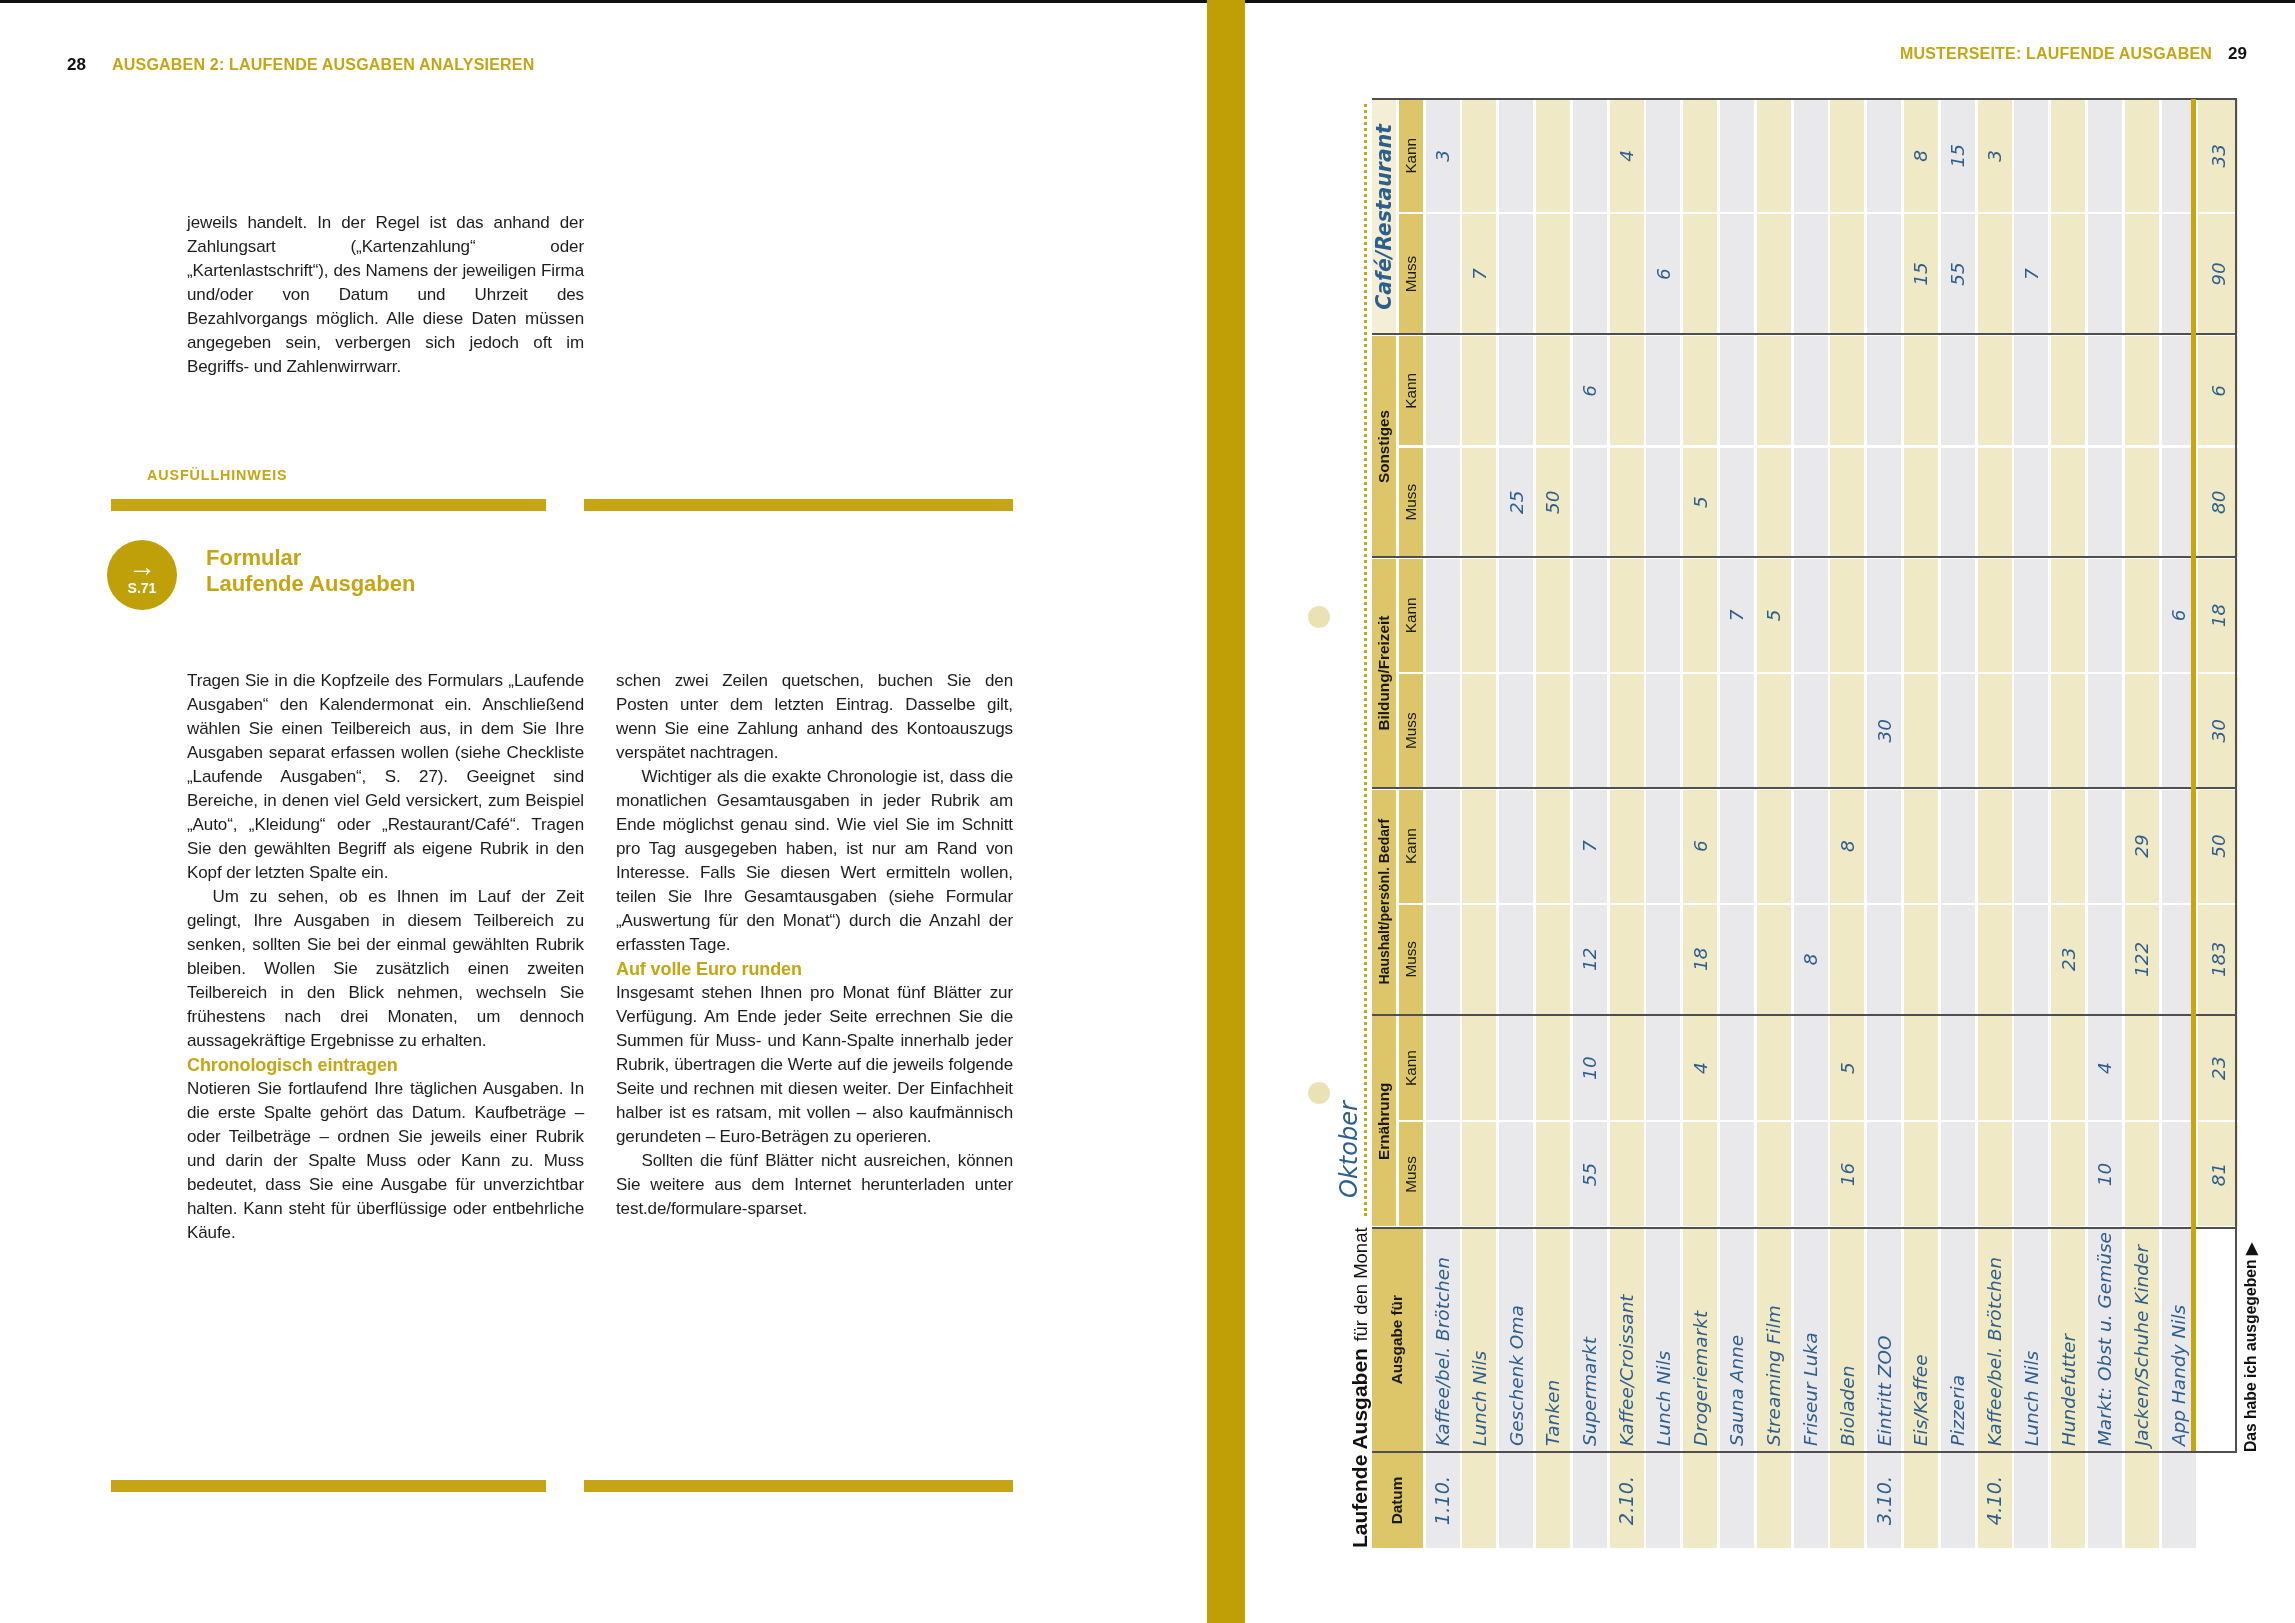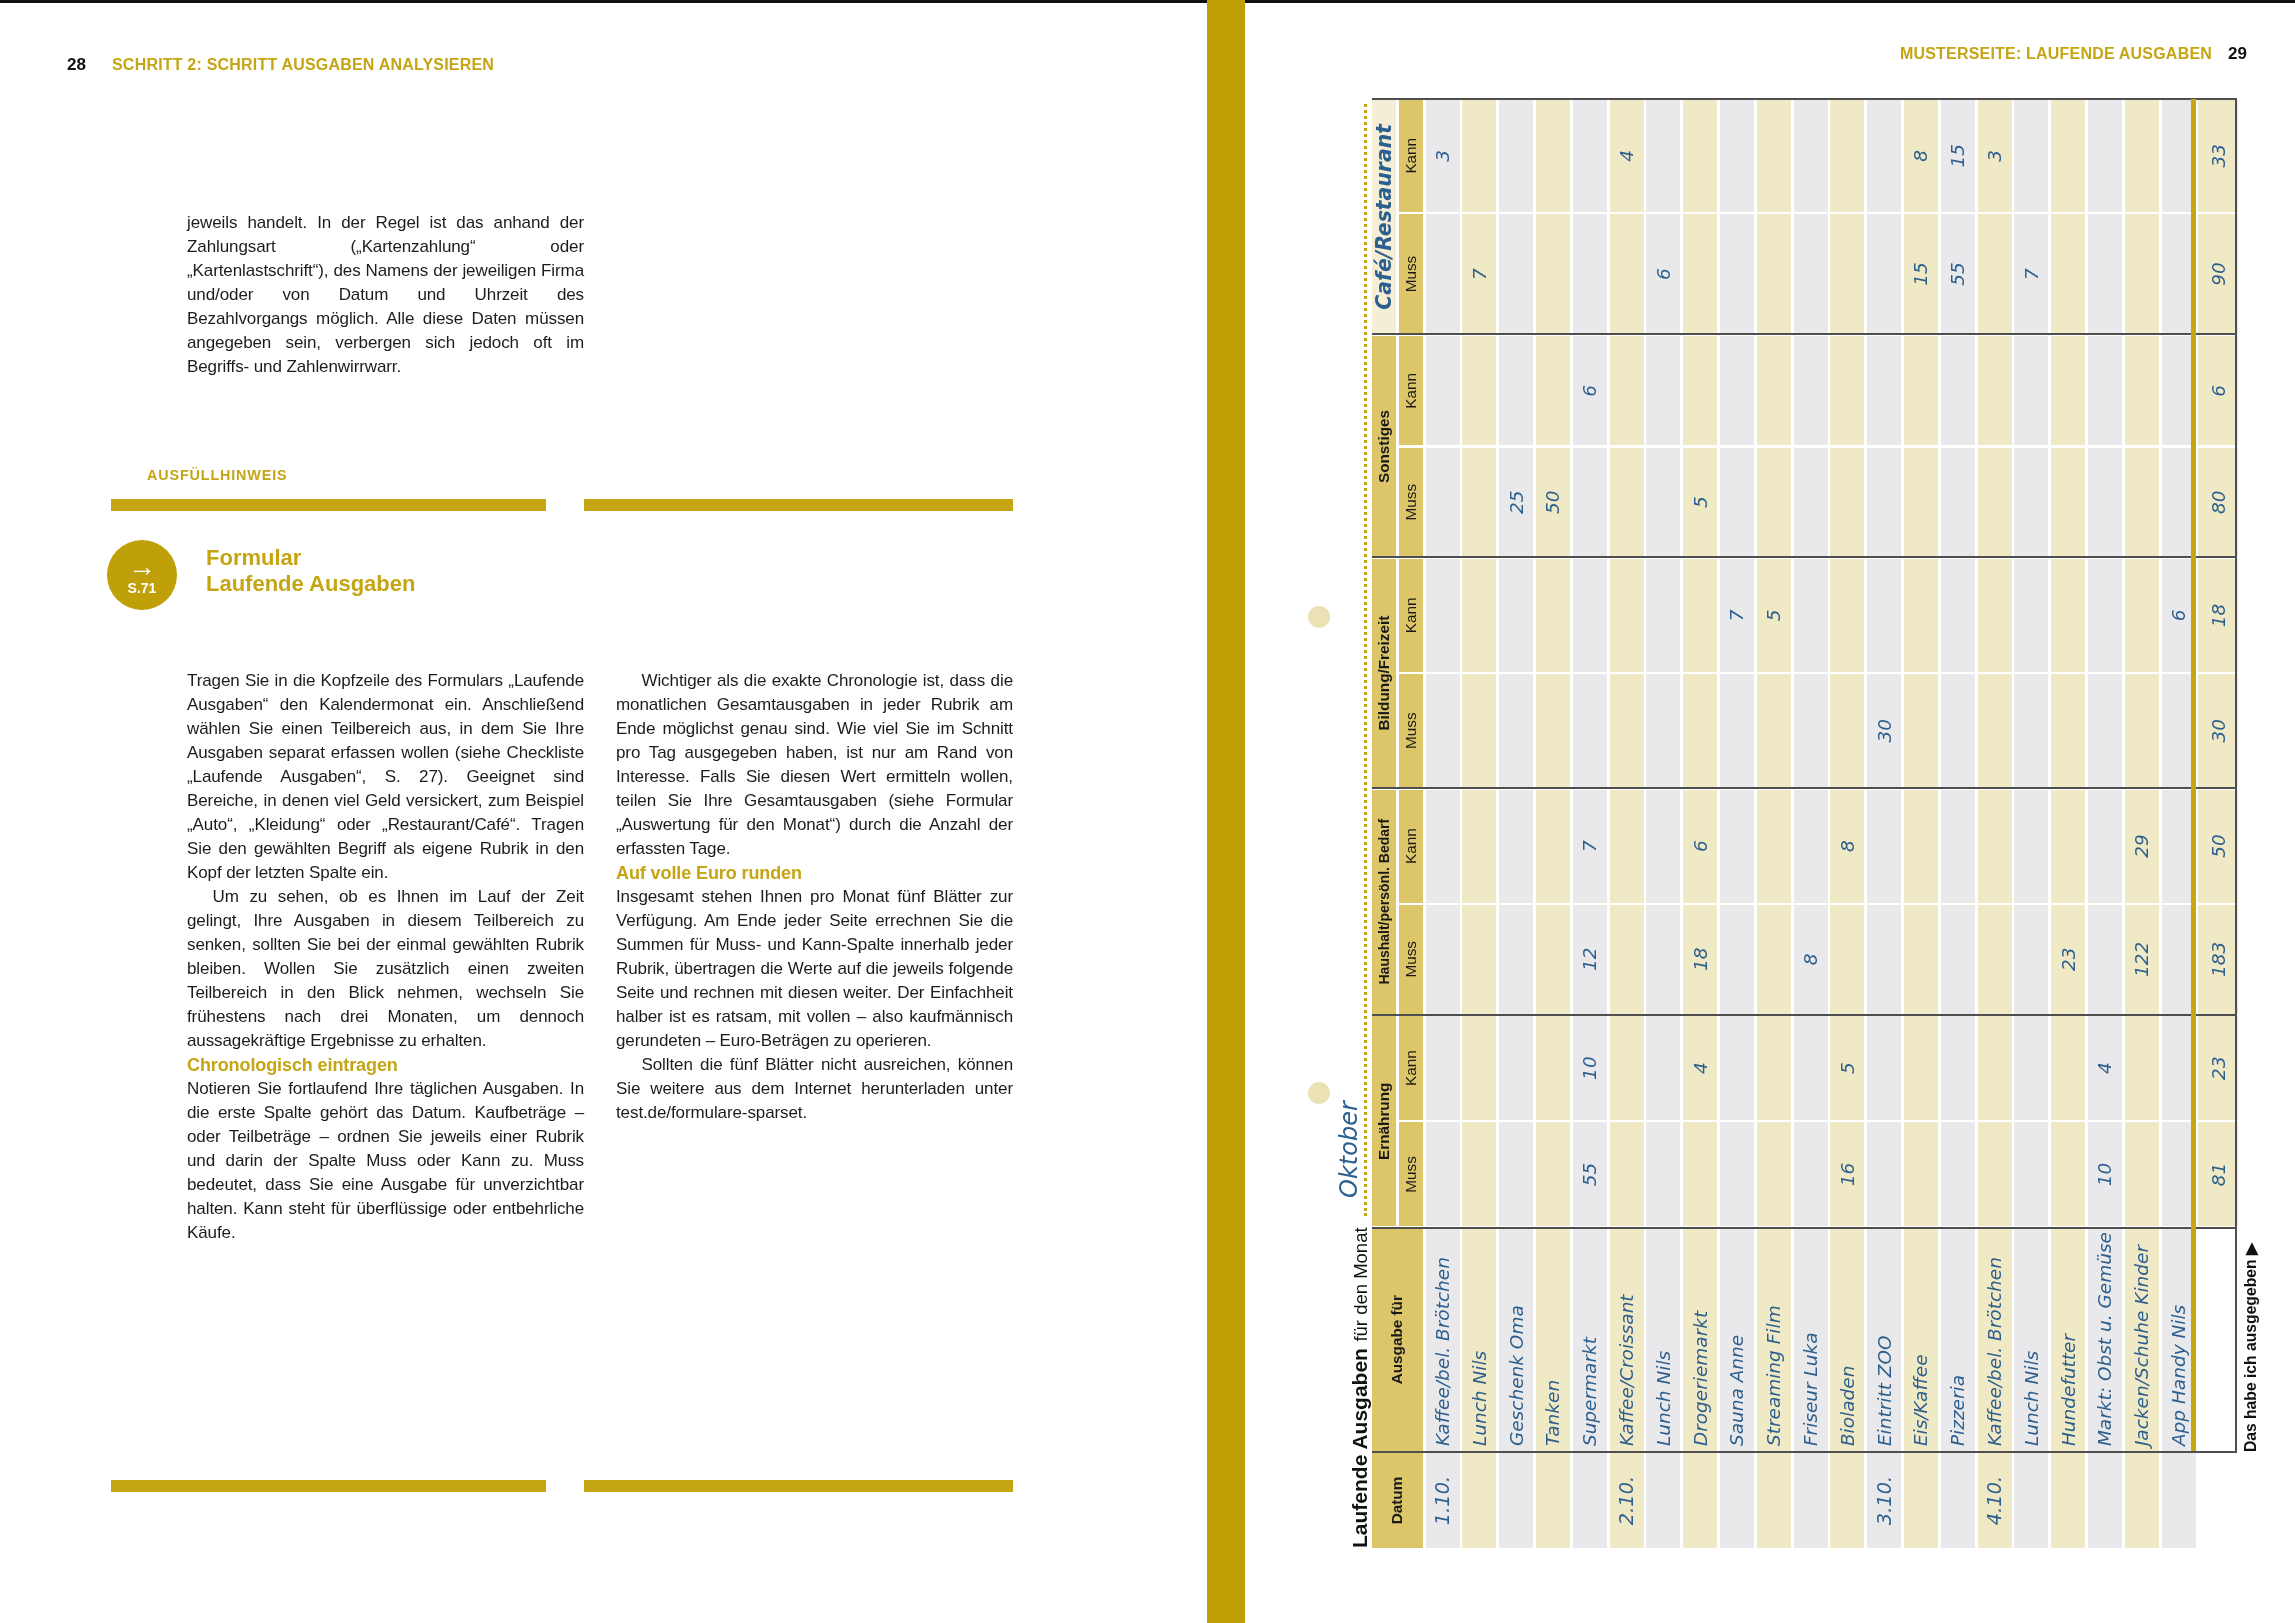--- a/index.html
+++ b/index.html
@@ -54,21 +54,21 @@
   .line-h{position:absolute;background:#4f4f4f;}
   .gold-line{position:absolute;background:#c7a711;}
   .sum-label{position:absolute;font-weight:bold;font-size:15.7px;color:#111;text-align:right;}
 </style>
 </head>
 <body>
 
 <div class="abs scan-edge"></div>
 
 <div class="abs pgnum" style="left:67px;top:55px;">28</div>
-<div class="abs runhead" style="left:112px;top:56px;">SCHRITT 2: SCHRITT AUSGABEN ANALYSIEREN</div>
+<div class="abs runhead" style="left:112px;top:56px;">AUSGABEN 2: LAUFENDE AUSGABEN ANALYSIEREN</div>
 
 <div class="abs col" style="left:187px;top:211px;">
     <p>jeweils handelt. In der Regel ist das anhand der Zahlungsart („Kartenzahlung“ oder „Kartenlastschrift“), des Namens der jeweiligen Firma und/oder von Datum und Uhrzeit des Bezahlvorgangs möglich. Alle diese Daten müssen angegeben sein, verbergen sich jedoch oft im Begriffs- und Zahlenwirrwarr.</p>
   </div>
 <div class="abs col" style="left:616px;top:211px;">
   </div>
 
 <div class="abs hintlabel" style="left:111px;top:467px;">AUSFÜLLHINWEIS</div>
 <div class="abs goldbar" style="left:111px;top:499px;width:435px;"></div>
 <div class="abs goldbar" style="left:584px;top:499px;width:429px;"></div>
@@ -89,20 +89,21 @@
       <p>Tragen Sie in die Kopfzeile des Formulars „Laufende Ausgaben“ den Kalendermonat ein. Anschließend wählen Sie einen Teilbereich aus, in dem Sie Ihre Ausgaben separat erfassen wollen (siehe Checkliste „Laufende Ausgaben“, S. 27). Geeignet sind Bereiche, in denen viel Geld versickert, zum Beispiel „Auto“, „Kleidung“ oder „Restaurant/Café“. Tragen Sie den gewählten Begriff als eigene Rubrik in den Kopf der letzten Spalte ein.</p>
       <p class="ind">Um zu sehen, ob es Ihnen im Lauf der Zeit gelingt, Ihre Ausgaben in diesem Teilbereich zu senken, sollten Sie bei der einmal gewählten Rubrik bleiben. Wollen Sie zusätzlich einen zweiten Teilbereich in den Blick nehmen, wechseln Sie frühestens nach drei Monaten, um dennoch aussagekräftige Ergebnisse zu erhalten.</p>
     </div>
   <p class="subhead">Chronologisch eintragen</p>
   <div>
       <p>Notieren Sie fortlaufend Ihre täglichen Ausgaben. In die erste Spalte gehört das Datum. Kaufbeträge – oder Teilbeträge – ordnen Sie jeweils einer Rubrik und darin der Spalte Muss oder Kann zu. Muss bedeutet, dass Sie eine Ausgabe für unverzichtbar halten. Kann steht für überflüssige oder entbehrliche Käufe.</p>
     </div>
 </div>
 <div class="abs col" style="left:616px;top:669px;">
   <div>
+      <p>schen zwei Zeilen quetschen, buchen Sie den Posten unter dem letzten Eintrag. Dasselbe gilt, wenn Sie eine Zahlung anhand des Kontoauszugs verspätet nachtragen.</p>
       <p class="ind">Wichtiger als die exakte Chronologie ist, dass die monatlichen Gesamtausgaben in jeder Rubrik am Ende möglichst genau sind. Wie viel Sie im Schnitt pro Tag ausgegeben haben, ist nur am Rand von Interesse. Falls Sie diesen Wert ermitteln wollen, teilen Sie Ihre Gesamtausgaben (siehe Formular „Auswertung für den Monat“) durch die Anzahl der erfassten Tage.</p>
     </div>
   <p class="subhead">Auf volle Euro runden</p>
   <div>
       <p>Insgesamt stehen Ihnen pro Monat fünf Blätter zur Verfügung. Am Ende jeder Seite errechnen Sie die Summen für Muss- und Kann-Spalte innerhalb jeder Rubrik, übertragen die Werte auf die jeweils folgende Seite und rechnen mit diesen weiter. Der Einfachheit halber ist es ratsam, mit vollen – also kaufmännisch gerundeten – Euro-Beträgen zu operieren.</p>
       <p class="ind">Sollten die fünf Blätter nicht ausreichen, können Sie weitere aus dem Internet herunterladen unter test.de/formulare-sparset.</p>
     </div>
 </div>
 
 <div class="abs spinebar"></div>

